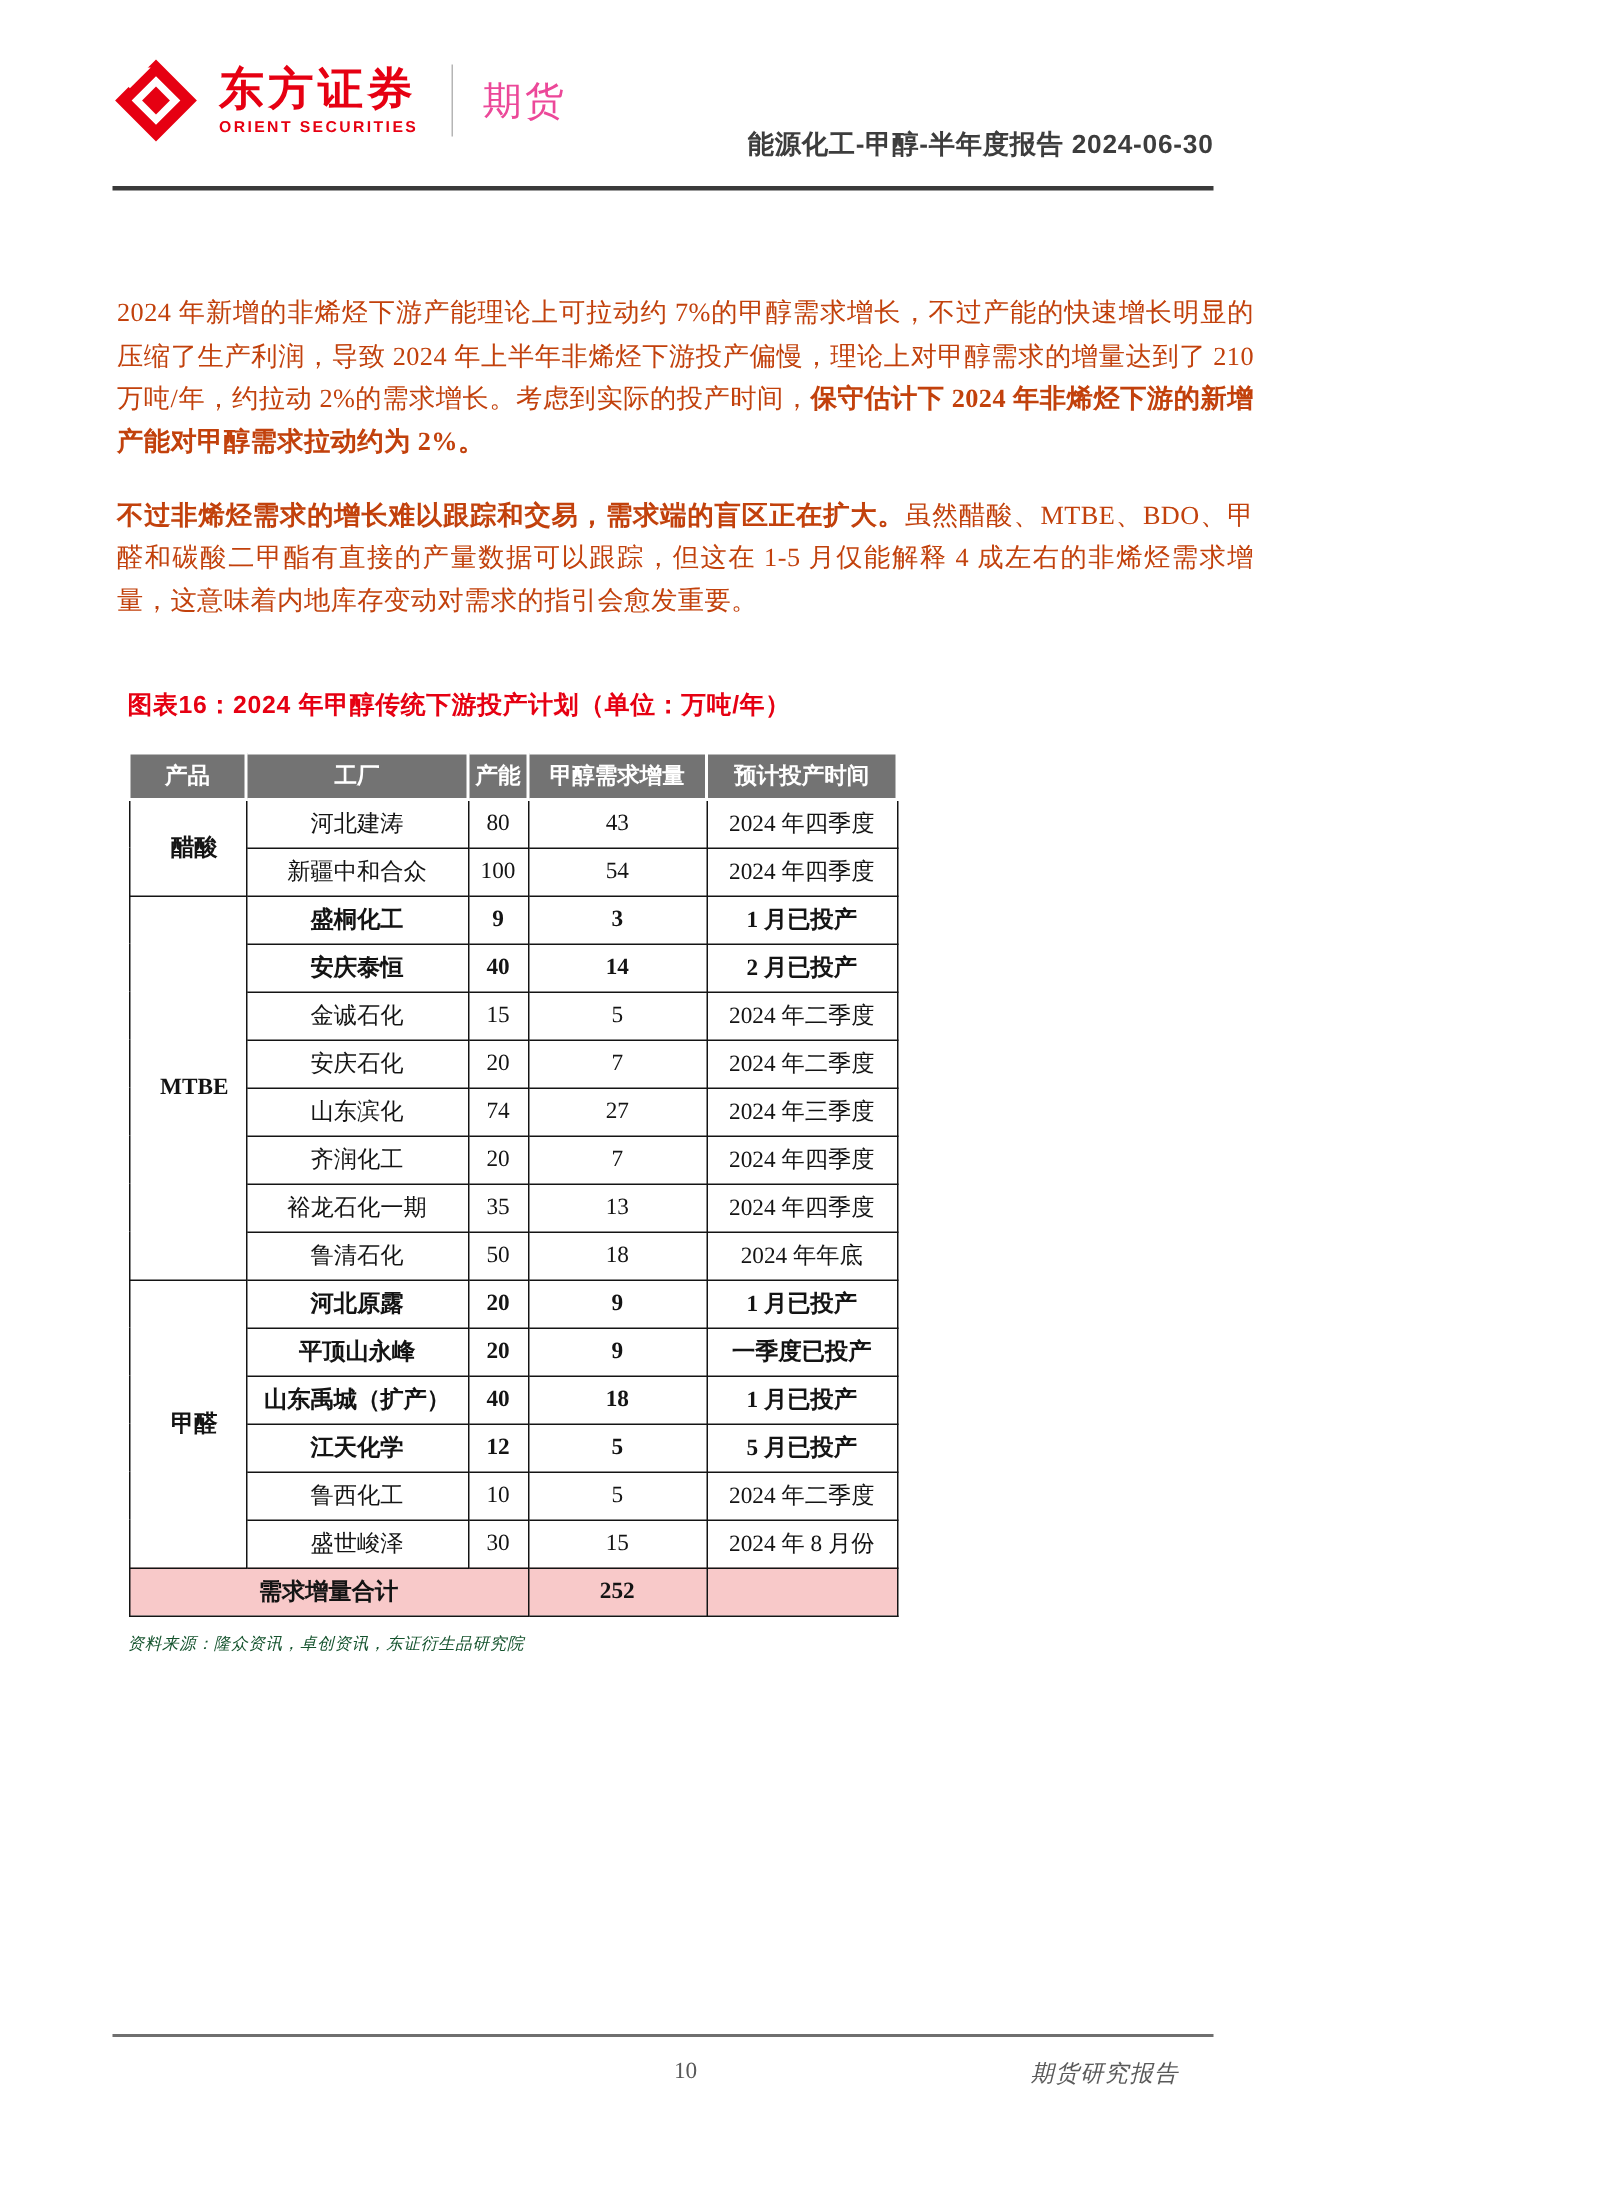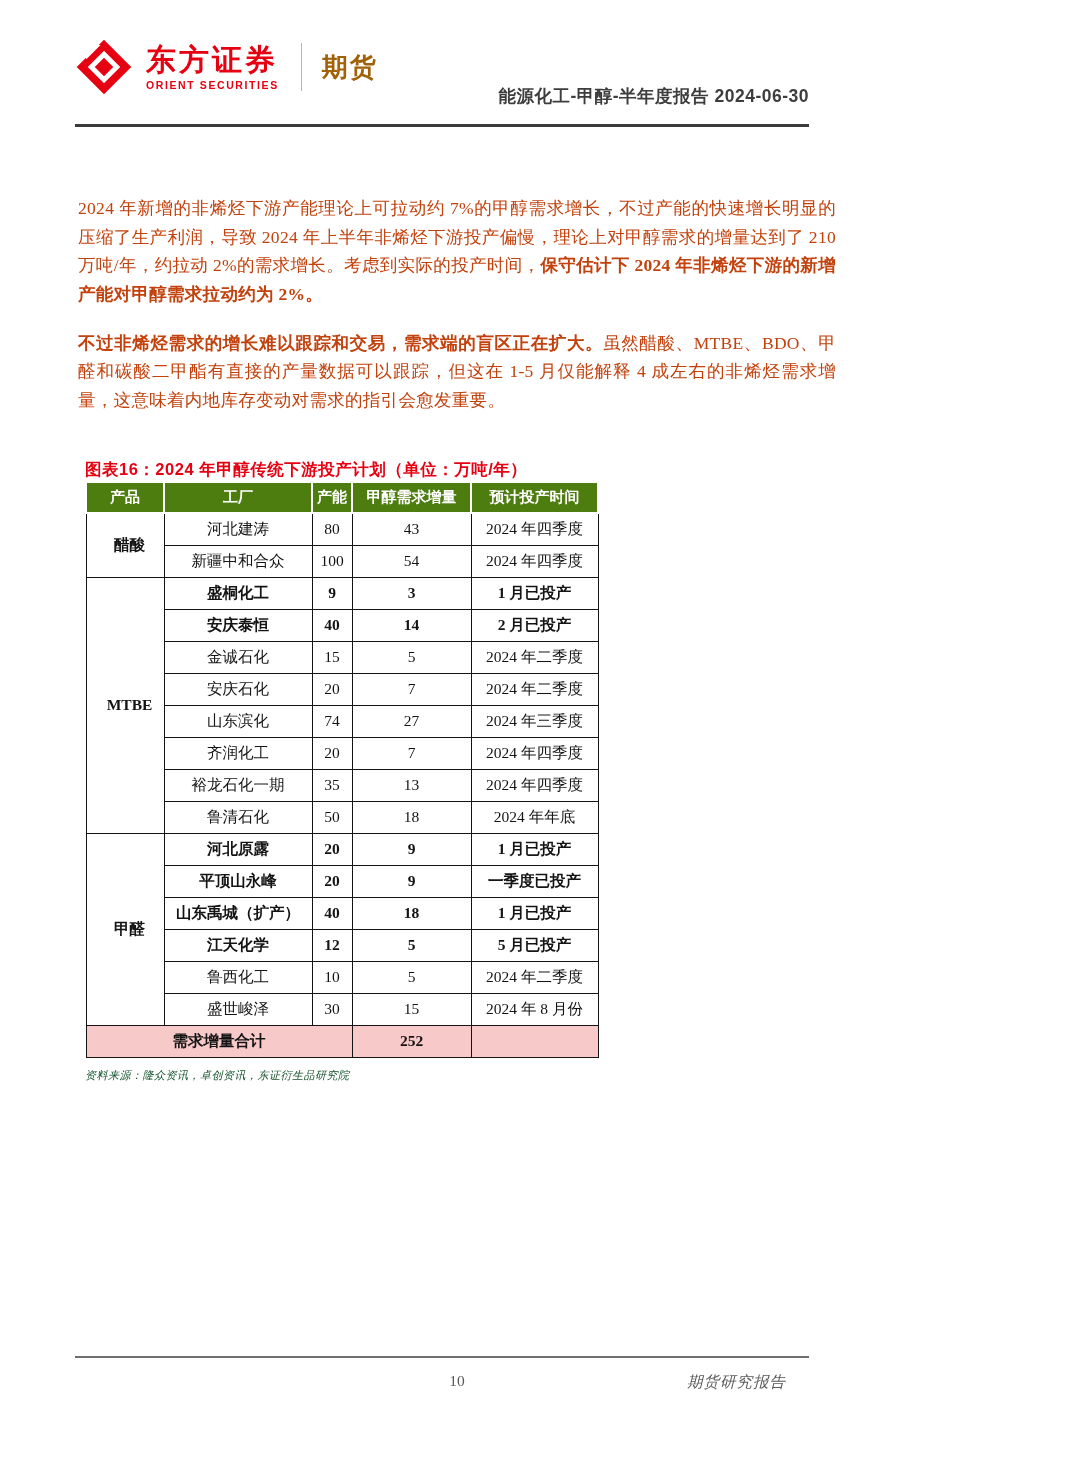--- a/index.html
+++ b/index.html
@@ -22,21 +22,21 @@
     font-family: "Liberation Sans", "DejaVu Sans", sans-serif;
     font-size: 30px; font-weight: bold; color: #e60012; letter-spacing: 3px; line-height: 1.1;
   }
   .brand-en {
     font-family: "Liberation Sans", "DejaVu Sans", sans-serif;
     font-size: 10.5px; font-weight: bold; color: #e60012; letter-spacing: 1.6px; margin-top: 3px;
   }
   .brand-divider { width: 1px; height: 48px; background: #b5b5b5; margin: 0 20px 0 22px; }
   .division {
     font-family: "Liberation Sans", "DejaVu Sans", sans-serif;
-    font-size: 26px; font-weight: bold; color: #a16207; letter-spacing: 2px;
+    font-size: 26px; font-weight: normal; color: #ec4899; letter-spacing: 2px;
   }
   .doc-title {
     position: absolute; right: 0; bottom: 16px;
     font-family: "Liberation Sans", "DejaVu Sans", sans-serif;
     font-size: 17.5px; font-weight: bold; color: #3d3d3d; letter-spacing: 0.5px;
   }
   .header-rule { position: absolute; left: 75px; right: 75px; top: 124px; height: 3px; background: #3a3a3a; }
 
   
   .body-text { position: absolute; left: 78px; top: 194px; width: 758px; }
@@ -44,25 +44,25 @@
     font-size: 17.5px; line-height: 1.64; text-align: justify;
     color: #c2410c; margin-bottom: 20px; letter-spacing: 0.3px;
   }
   .body-text strong { font-weight: bold; }
 
   
   .figure { position: absolute; left: 85px; top: 459px; width: 560px; }
   .figure-title {
     font-family: "Liberation Sans", "DejaVu Sans", sans-serif;
     color: #e60012; font-weight: bold; font-size: 16.5px; letter-spacing: 0.5px;
-    margin-bottom: 0;
+    margin-bottom: 20px;
   }
   .cap-table { border-collapse: collapse; table-layout: fixed; width: 512px; }
   .cap-table th {
-    background: #4d7c0f; color: #ffffff; font-weight: bold;
+    background: #737373; color: #ffffff; font-weight: bold;
     border: 2px solid #ffffff; height: 31px; font-size: 15px;
     text-align: center; vertical-align: middle; padding: 0 2px;
   }
   .cap-table td {
     border: 1px solid #141414; height: 32px; font-size: 15.5px; color: #141414;
     text-align: center; vertical-align: middle; padding: 1px 3px;
   }
   .cap-table .product-cell { font-weight: bold; padding-left: 12px; }
   .cap-table .bold-row td { font-weight: bold; }
   .cap-table .total-row td { background: #f8c9c9; font-weight: bold; }

